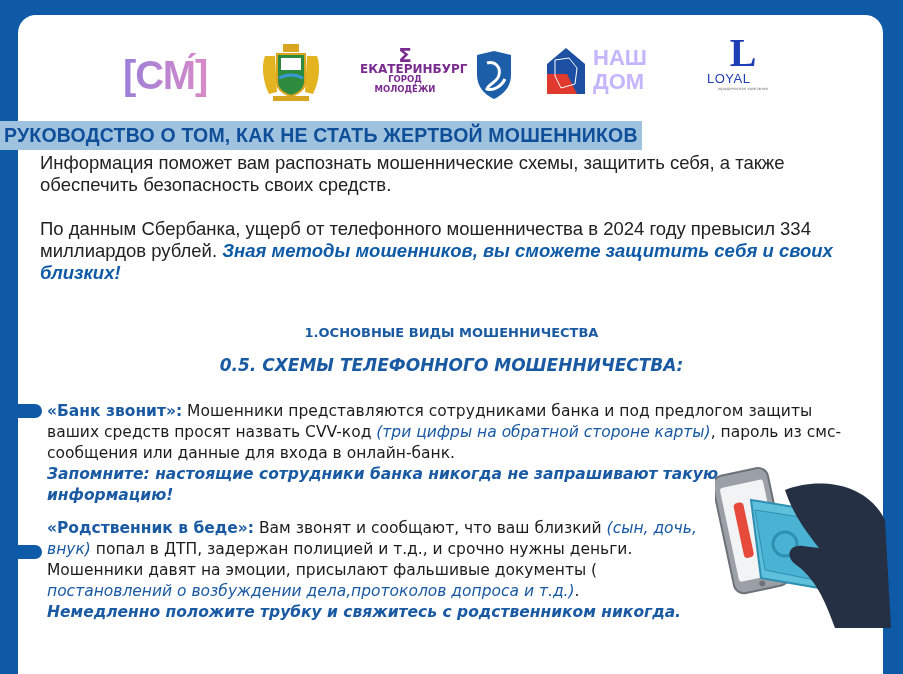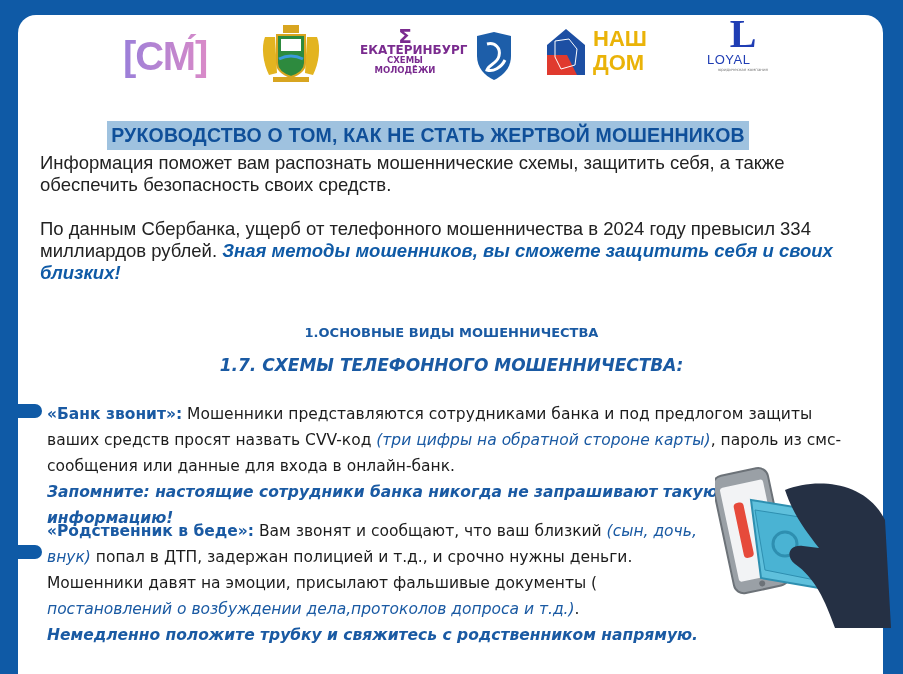--- a/index.html
+++ b/index.html
@@ -6,60 +6,60 @@
   body {
     width:903px; height:674px; overflow:hidden;
     background:#0f5aa6;
     font-family:"DejaVu Sans", sans-serif;
     position:relative;
   }
   .card {
     position:absolute; left:18px; top:15px; width:865px; height:700px;
     background:#ffffff; border-radius:18px 18px 0 0;
   }
-  .logos { position:absolute; top:19px; left:0; width:903px; height:70px; }
+  .logos { position:absolute; top:38px; left:0; width:903px; height:70px; }
   .logo { position:absolute; }
   .logo-sm { left:123px; top:15px; font-family:"Liberation Sans", sans-serif; font-weight:bold; font-size:40px; letter-spacing:-1px;
     background:linear-gradient(90deg,#9b7fd9,#d98ac8); -webkit-background-clip:text; color:transparent; }
   .logo-coat { left:259px; top:4px; width:64px; height:60px; }
   .logo-ekb { left:360px; top:8px; width:90px; text-align:center; }
   .logo-ekb .sig { color:#7a2b8f; font-weight:bold; font-size:20px; line-height:18px; }
   .logo-ekb .t1 { color:#7a2b8f; font-size:12px; font-weight:bold; line-height:10px; }
   .logo-ekb .t2 { color:#7a2b8f; font-size:8.5px; font-weight:bold; line-height:10px; }
   .logo-shield { left:473px; top:11px; width:42px; height:52px; }
   .logo-nash { left:547px; top:10px; }
   .logo-nash .house { position:absolute; left:0; top:0; width:38px; height:46px; }
-  .logo-nash .txt { position:absolute; left:46px; top:-2px; color:#eab308; font-family:"Liberation Sans", sans-serif; font-weight:bold; font-size:22px; line-height:24px; white-space:nowrap; }
+  .logo-nash .txt { position:absolute; left:46px; top:-2px; color:#c4b5fd; font-family:"Liberation Sans", sans-serif; font-weight:bold; font-size:22px; line-height:24px; white-space:nowrap; }
   .logo-loyal { left:707px; top:-3px; width:72px; text-align:center; }
   .logo-loyal .L { color:#1f3db4; font-family:"Liberation Serif", serif; font-size:40px; line-height:36px; font-weight:bold; }
   .logo-loyal .name { font-family:"Liberation Sans", sans-serif; font-size:13px; color:#1f3db4; letter-spacing:0.5px; white-space:nowrap; }
   .logo-loyal .name .h { color:#ffffff; }
   .logo-loyal .sub { font-size:4px; color:#777; white-space:nowrap; }
 
-  .title-wrap { position:absolute; top:121px; left:0; width:856px; text-align:center; }
+  .title-wrap { position:absolute; top:121px; left:0; width:856px; text-align:left; }
   .title {
     display:inline-block; background:#9fc2df; color:#0f4f99;
     font-family:"Liberation Sans", sans-serif; font-weight:bold; font-size:19.5px;
     padding:3px 4px; letter-spacing:0.2px;
   }
   .p {
     position:absolute; left:40px; width:820px;
     font-family:"Liberation Sans", sans-serif; font-size:18.5px; color:#222; line-height:22px;
   }
   .p1 { top:152px; }
   .p2 { top:218px; }
   .accent-bi { color:#0f5aa6; font-weight:bold; font-style:italic; }
   .h1 { position:absolute; top:325px; left:0; width:903px; text-align:center;
     color:#1a5aa3; font-weight:bold; font-size:13px; font-family:"DejaVu Sans", sans-serif; }
   .h2 { position:absolute; top:355px; left:0; width:903px; text-align:center;
     color:#1a5aa3; font-weight:bold; font-style:italic; font-size:17px; font-family:"DejaVu Sans", sans-serif; }
   .bullet-tab { position:absolute; left:18px; width:24px; height:14px; background:#0f5aa6; border-radius:0 7px 7px 0; }
   .b1tab { top:404px; }
   .b2tab { top:545px; }
-  .blk { position:absolute; left:47px; font-family:"DejaVu Sans", sans-serif; font-size:15.5px; color:#1c1c1c; line-height:26px; }
+  .blk { position:absolute; left:47px; font-family:"DejaVu Sans", sans-serif; font-size:15.5px; color:#1c1c1c; line-height:21px; }
   .blk1 { top:401px; width:810px; }
   .blk2 { top:518px; width:760px; }
   .lead { color:#1a5aa3; font-weight:bold; }
   .it { color:#1a5aa3; font-style:italic; }
   .bi { color:#1a5aa3; font-weight:bold; font-style:italic; }
   .illus { position:absolute; left:715px; top:460px; width:180px; height:170px; }
 </style>
 </head>
 <body>
 
@@ -74,21 +74,21 @@
     <path d="M58 14 C62 24 60 40 54 52 L46 50 L48 14 Z" fill="#e3b420"></path>
     <path d="M18 12 H46 V40 C46 48 38 52 32 54 C26 52 18 48 18 40 Z" fill="#2d8a3e" stroke="#d8a520" stroke-width="2"></path>
     <rect x="22" y="16" width="20" height="12" fill="#ffffff"></rect>
     <path d="M20 36 Q32 30 44 36" stroke="#3a9ad9" stroke-width="3" fill="none"></path>
     <rect x="14" y="54" width="36" height="5" fill="#d8a520"></rect>
   </svg>
 
   <div class="logo logo-ekb">
     <div class="sig">Σ</div>
     <div class="t1">ЕКАТЕРИНБУРГ</div>
-    <div class="t2">СХЕМЫ МОЛОДЁЖИ</div>
+    <div class="t2">ГОРОД МОЛОДЁЖИ</div>
   </div>
 
   <svg class="logo logo-shield" viewBox="0 0 42 52">
     <path d="M4 6 L21 2 L38 6 L38 26 C38 38 30 46 21 50 C12 46 4 38 4 26 Z" fill="#1d5ea9"></path>
     <path d="M14 14 C22 12 28 18 26 26 C24 34 16 34 14 40 C20 42 28 38 32 30" stroke="#ffffff" stroke-width="3" fill="none"></path>
   </svg>
 
   <div class="logo logo-nash">
     <svg class="house" viewBox="0 0 38 46">
       <path d="M0 16 L19 0 L38 16 V46 H0 Z" fill="#1d4fa3"></path>
@@ -111,21 +111,21 @@
 <div class="title-wrap">
   <span class="title">РУКОВОДСТВО О ТОМ, КАК НЕ СТАТЬ ЖЕРТВОЙ МОШЕННИКОВ</span>
 </div>
 
 <div class="p p1">Информация поможет вам распознать мошеннические схемы, защитить себя, а также обеспечить безопасность своих средств.</div>
 <div class="p p2">
   <span>По данным Сбербанка, ущерб от телефонного мошенничества в 2024 году превысил 334 миллиардов рублей. </span><span class="accent-bi">Зная методы мошенников, вы сможете защитить себя и своих близких!</span>
 </div>
 
 <div class="h1">1.ОСНОВНЫЕ ВИДЫ МОШЕННИЧЕСТВА</div>
-<div class="h2">1.7. СХЕМЫ ТЕЛЕФОННОГО МОШЕННИЧЕСТВА:</div>
+<div class="h2">0.5. СХЕМЫ ТЕЛЕФОННОГО МОШЕННИЧЕСТВА:</div>
 
 <div class="bullet-tab b1tab"></div>
 <div class="blk blk1">
   <span class="lead">«Банк звонит»:</span><span> Мошенники представляются сотрудниками банка и под предлогом защиты ваших средств просят назвать CVV-код </span><span class="it"> (три цифры на обратной стороне карты)</span><span>, пароль из смс-сообщения или данные для входа в онлайн-банк.</span><br>
   <span class="bi" style="display:inline-block;width:680px;">Запомните: настоящие сотрудники банка никогда не запрашивают такую информацию!</span>
 </div>
 
 <svg class="illus" viewBox="0 0 180 170">
   <g transform="rotate(-12 40 80)">
     <rect x="10" y="10" width="56" height="120" rx="10" fill="#9aa0a6" stroke="#6c7278" stroke-width="2"></rect>
@@ -135,14 +135,14 @@
   </g>
   <path d="M36 40 L110 52 L116 130 L46 118 Z" fill="#5fc0dc" stroke="#2e8fb0" stroke-width="2"></path>
   <path d="M40 50 L104 60 L110 122 L50 110 Z" fill="#4ab3d3" stroke="#2e8fb0" stroke-width="1"></path>
   <circle cx="70" cy="84" r="12" fill="none" stroke="#2e8fb0" stroke-width="3"></circle>
   <path d="M70 30 C100 18 150 20 170 60 L176 168 L120 168 C110 140 100 118 80 104 C70 96 74 84 88 86 L104 88 C90 70 78 54 70 30 Z" fill="#253044"></path>
 </svg>
 
 <div class="bullet-tab b2tab"></div>
 <div class="blk blk2">
   <span style="display:inline-block;width:650px;"><span class="lead">«Родственник в беде»:</span><span> Вам звонят и сообщают, что ваш близкий </span><span class="it">(сын, дочь, внук)</span><span> попал в ДТП, задержан полицией и т.д., и срочно нужны деньги. Мошенники давят на эмоции, присылают фальшивые документы (</span></span><span class="it">постановлений о возбуждении дела,протоколов допроса и т.д.)</span><span>.</span><br>
-  <span class="bi">Немедленно положите трубку и свяжитесь с родственником напрямую.</span>
+  <span class="bi">Немедленно положите трубку и свяжитесь с родственником никогда.</span>
 </div>
 
 </body></html>

